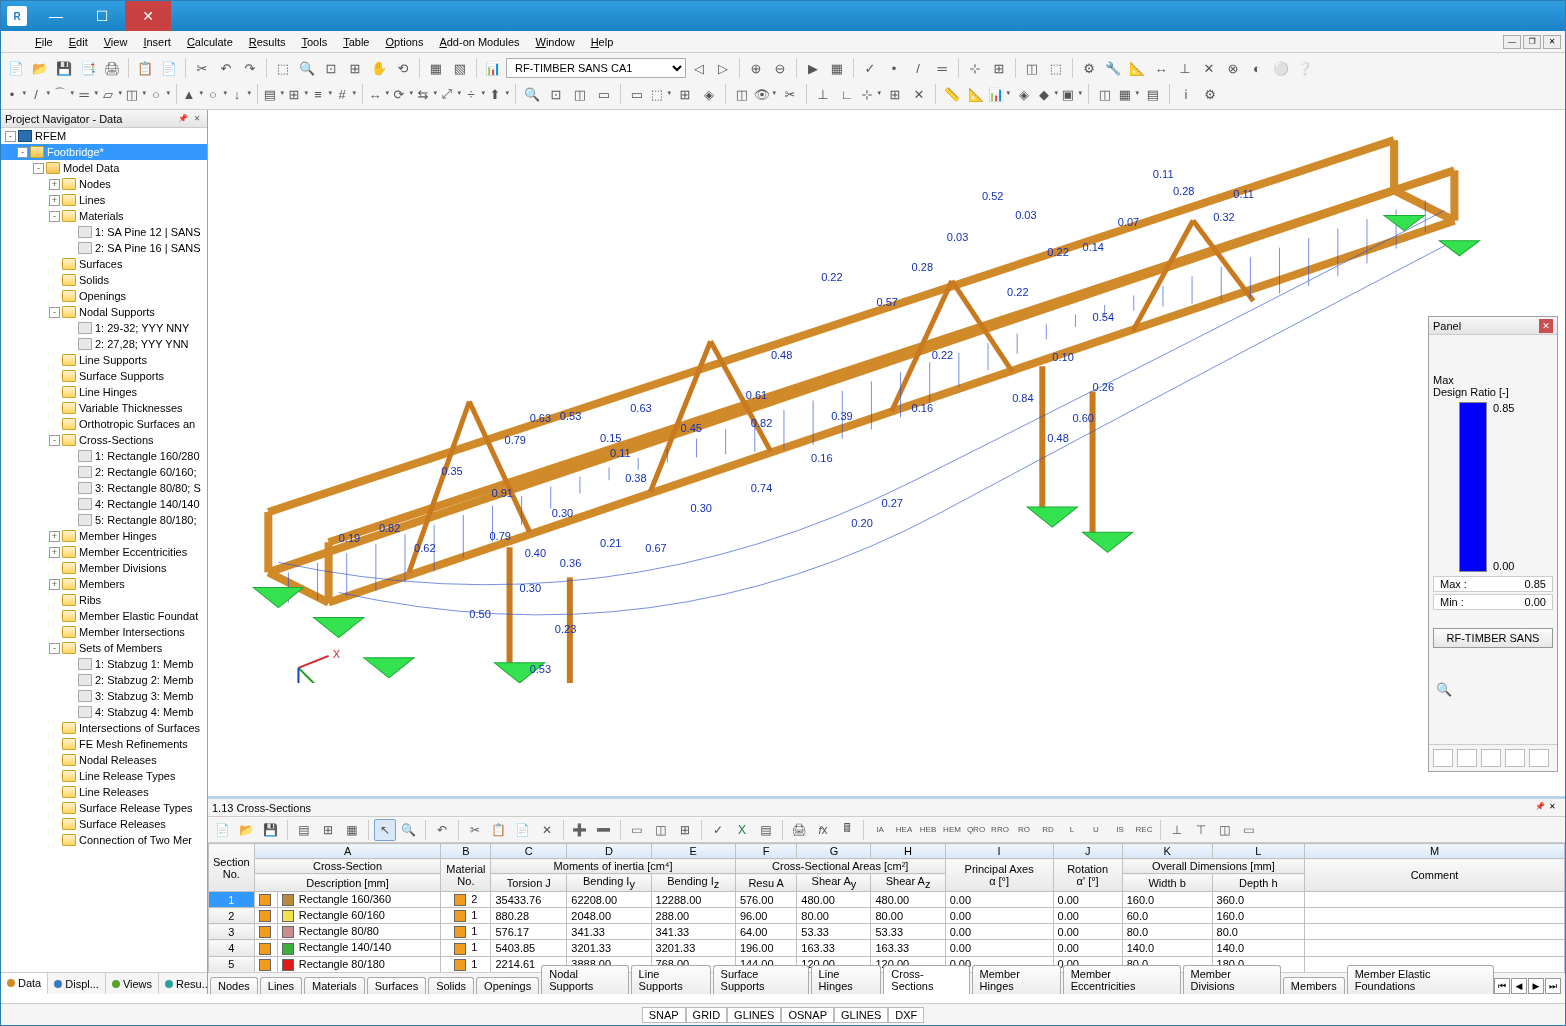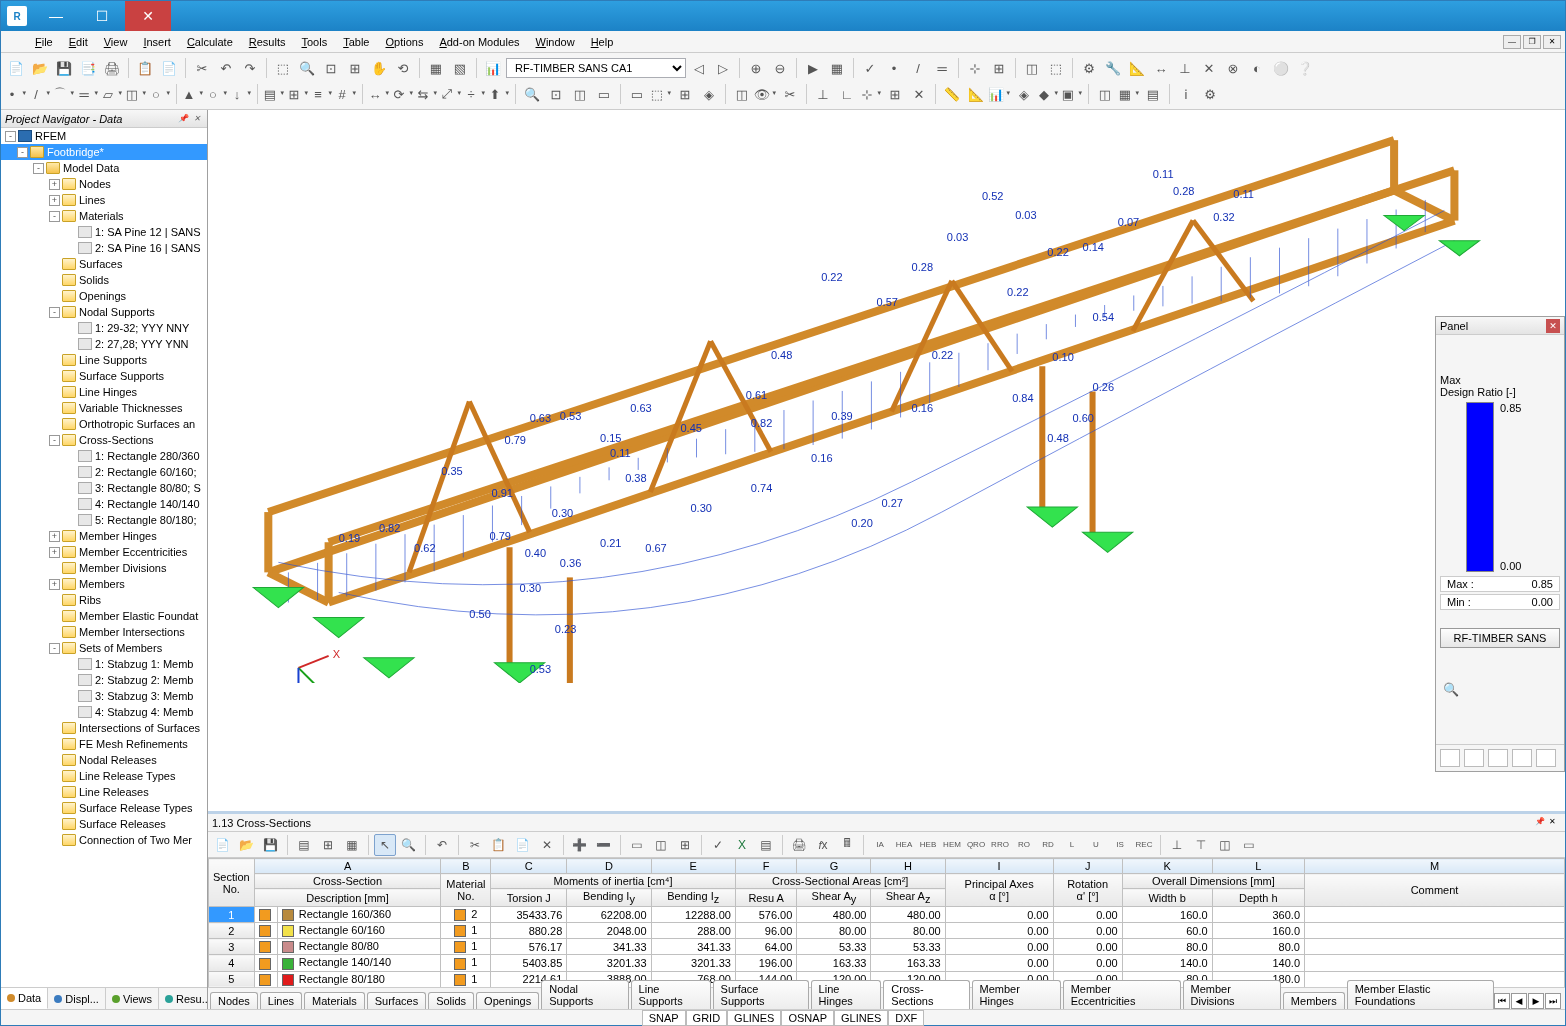--- a/index.html
+++ b/index.html
@@ -31,21 +31,21 @@
 .tsep { width: 1px; height: 20px; background: #ccc; margin: 0 3px; }
 .tdd { padding-right: 8px; position: relative; }
 .tdd::after { content: "▾"; position: absolute; right: 0; top: 5px; font-size: 7px; color: #555; }
 .combo { height: 20px; border: 1px solid #abadb3; background: #fff; font-size: 11px; padding: 0 4px; min-width: 180px; }
 
 
 .main { flex: 1; display: flex; overflow: hidden; }
 
 
 .navwrap { width: 207px; display: flex; flex-direction: column; border-right: 1px solid #a0a0a0; }
-.navhdr { height: 18px; background: linear-gradient(#f7f7f7,#e4e4e4); border-bottom: 1px solid #ccc; display: flex; align-items: center; padding: 0 4px; font-size: 11px; font-style: italic; }
+.navhdr { height: 18px; background: linear-gradient(#f7f7f7,#e4e4e4); border-bottom: 1px solid #ccc; display: flex; align-items: center; padding: 0 4px; font-size: 11px; }
 .navhdr .ctrls { margin-left: auto; display: flex; gap: 2px; }
 .navhdr .cbtn { width: 12px; height: 12px; font-size: 8px; cursor: pointer; display: flex; align-items: center; justify-content: center; color: #666; }
 .tree { flex: 1; overflow-y: auto; overflow-x: hidden; background: #fff; font-size: 11px; }
 .tnode { display: flex; align-items: center; height: 16px; padding-left: 4px; white-space: nowrap; cursor: pointer; }
 .tnode.sel { background: #3399ff; color: #fff; }
 .tnode .exp { width: 11px; height: 11px; border: 1px solid #999; margin-right: 2px; font-size: 9px; line-height: 8px; text-align: center; color: #555; background: #fff; }
 .tnode .noexp { width: 11px; margin-right: 2px; }
 .tnode .fico { width: 14px; height: 12px; margin-right: 3px; display: inline-block; }
 .fico.folder { background: linear-gradient(#ffe9a8,#f5c24b); border: 1px solid #c9a227; border-radius: 1px; }
 .fico.folderc { background: linear-gradient(#fff3cc,#ffd666); border: 1px solid #c9a227; border-radius: 1px; }
@@ -55,21 +55,21 @@
 .navtab { padding: 2px 6px; border-right: 1px solid #ccc; display: flex; align-items: center; gap: 3px; font-size: 11px; cursor: pointer; }
 .navtab.act { background: #fff; border-bottom: 1px solid #fff; }
 .navtab .dot { width: 8px; height: 8px; border-radius: 50%; }
 
 
 .center { flex: 1; display: flex; flex-direction: column; position: relative; }
 .viewport { flex: 1; background: #fff; position: relative; overflow: hidden; }
 .viewport .model { position: absolute; inset: 0; }
 
 
-.panel { position: absolute; top: 206px; right: 0; width: 130px; background: #f5f5f5; border: 1px solid #a0a0a0; }
+.panel { position: absolute; top: 206px; right: 7px; width: 130px; background: #f5f5f5; border: 1px solid #a0a0a0; }
 .panel .phdr { height: 18px; background: linear-gradient(#f7f7f7,#e4e4e4); display: flex; align-items: center; padding: 0 4px; font-size: 11px; border-bottom: 1px solid #ccc; }
 .panel .phdr .pclose { margin-left: auto; width: 14px; height: 14px; background: #c75050; color: #fff; font-size: 9px; display: flex; align-items: center; justify-content: center; cursor: pointer; }
 .panel .pbody { padding: 4px; font-size: 11px; margin-top: 35px; }
 .panel .scale { display: flex; align-items: stretch; height: 170px; margin: 4px 0; }
 .panel .bar { width: 28px; background: #0000ff; border: 1px solid #888; margin-left: 26px; }
 .panel .labels { display: flex; flex-direction: column; justify-content: space-between; margin-left: 6px; }
 .panel .row { display: flex; justify-content: space-between; padding: 1px 6px; border: 1px solid #ccc; background: #fff; margin-top: 2px; }
 .panel .pbtn { display: block; width: 100%; border: 1px solid #999; background: linear-gradient(#fdfdfd,#e6e6e6); padding: 3px 0; margin-top: 18px; text-align: center; cursor: pointer; }
 .panel .picns { display: flex; gap: 4px; padding: 4px; border-top: 1px solid #ccc; margin-top: 40px; }
 .panel .pico { width: 20px; height: 18px; border: 1px solid #bbb; background: #fff; }
@@ -81,30 +81,30 @@
 .bottom .bhdr .cbtn { width: 12px; height: 12px; font-size: 8px; cursor: pointer; }
 .bottom .btoolbar { height: 26px; display: flex; align-items: center; gap: 2px; padding: 0 4px; border-bottom: 1px solid #ccc; }
 .bottom .btoolbar .tbtn { width: 22px; height: 22px; font-size: 12px; }
 .tablewrap { flex: 1; overflow: auto; background: #fff; }
 table.grid { border-collapse: collapse; width: 100%; font-size: 11px; }
 table.grid th, table.grid td { border: 1px solid #c0c0c0; padding: 1px 4px; background: #fff; white-space: nowrap; }
 table.grid th { background: linear-gradient(#fafafa,#e8e8e8); font-weight: normal; text-align: center; }
 table.grid th.col { background: linear-gradient(#f0f6fc,#d8e8f7); }
 table.grid td.rh { background: linear-gradient(#fafafa,#e8e8e8); text-align: center; width: 30px; }
 table.grid td.rh.sel { background: #3399ff; color: #fff; }
-table.grid td.num { text-align: right; }
+table.grid td.num { }
 table.grid .sw { display: inline-block; width: 12px; height: 12px; border: 1px solid #666; vertical-align: middle; margin-right: 2px; }
 .btabs { height: 22px; display: flex; align-items: flex-end; background: #f5f5f5; border-top: 1px solid #ccc; }
 .btab { padding: 2px 7px; border: 1px solid #aaa; border-bottom: none; background: linear-gradient(#fdfdfd,#ededed); margin-left: 2px; font-size: 11px; cursor: pointer; border-radius: 3px 3px 0 0; }
 .btab.act { background: #fff; font-weight: normal; }
 .btabs .nav { margin-left: auto; display: flex; gap: 1px; padding-right: 4px; }
 .btabs .nav .nb { width: 16px; height: 16px; border: 1px solid #999; font-size: 9px; display: flex; align-items: center; justify-content: center; cursor: pointer; background: #fff; }
 
 
-.status { height: 16px; background: #f5f5f5; border-top: 1px solid #ccc; display: flex; align-items: center; justify-content: center; gap: 0; }
+.status { height: 22px; background: #f5f5f5; border-top: 1px solid #ccc; display: flex; align-items: center; justify-content: center; gap: 0; margin-top: 9px; }
 .status .seg { border: 1px solid #bbb; padding: 1px 6px; background: #fff; font-size: 11px; }
 
 
 .i1 { padding-left: 16px; } .i2 { padding-left: 32px; } .i3 { padding-left: 48px; } .i4 { padding-left: 64px; }
 
 ::-webkit-scrollbar { width: 16px; height: 16px; }
 ::-webkit-scrollbar-track { background: #f0f0f0; border: 1px solid #ddd; }
 ::-webkit-scrollbar-thumb { background: #cdcdcd; border: 1px solid #aaa; }
 </style>
 </head>
@@ -355,21 +355,21 @@
               <span>Orthotropic Surfaces an</span>
             </div>
             <div class="tnode i3">
               <span class="exp">-</span>
               <span class="fico folderc"></span>
               <span>Cross-Sections</span>
             </div>
             <div class="tnode i4">
               <span class="noexp"></span>
               <span class="fico leaf"></span>
-              <span>1: Rectangle 280/360</span>
+              <span>1: Rectangle 160/280</span>
             </div>
             <div class="tnode i4">
               <span class="noexp"></span>
               <span class="fico leaf"></span>
               <span>2: Rectangle 60/160;</span>
             </div>
             <div class="tnode i4">
               <span class="noexp"></span>
               <span class="fico leaf"></span>
               <span>3: Rectangle 80/80; S</span>

